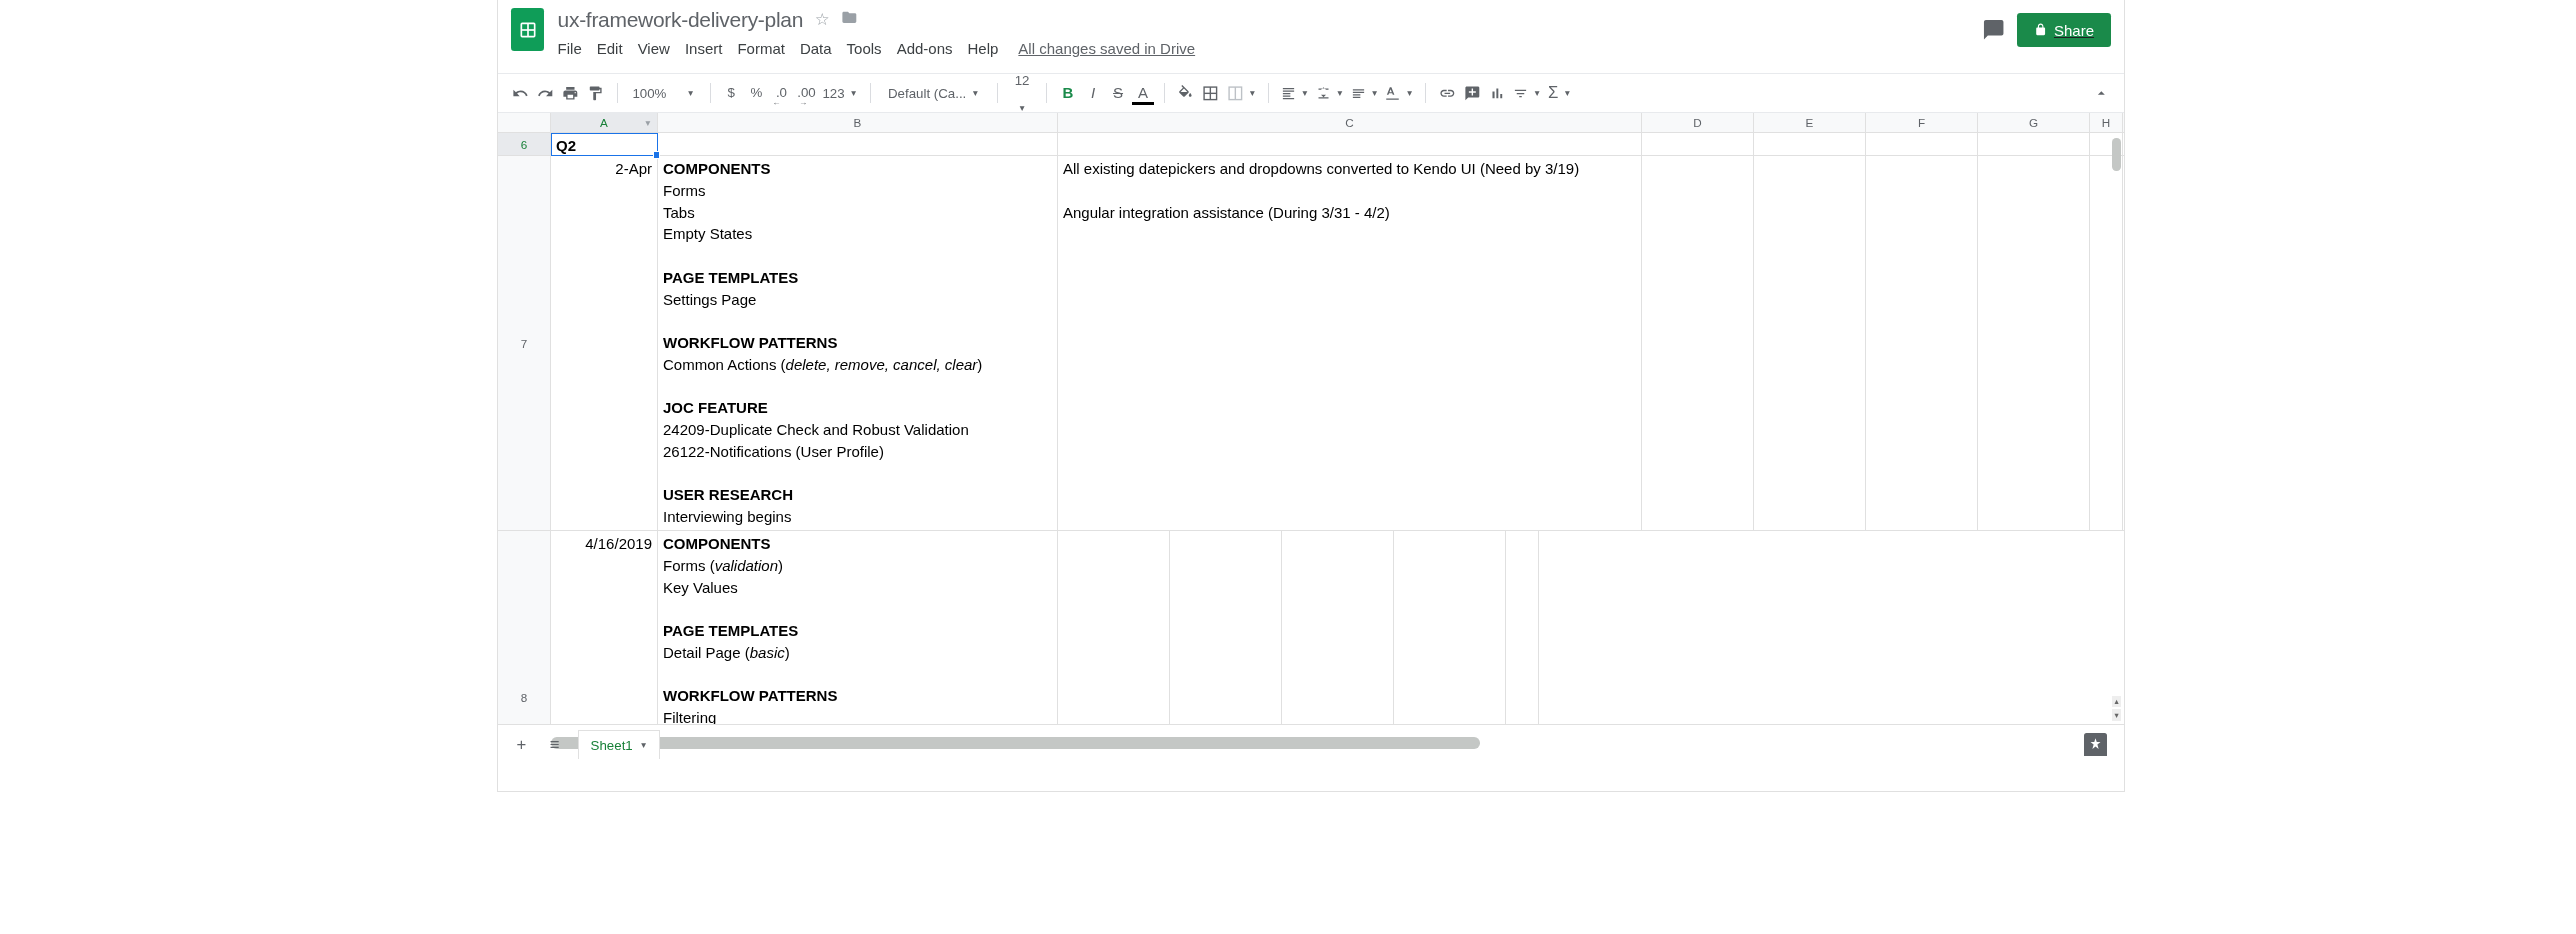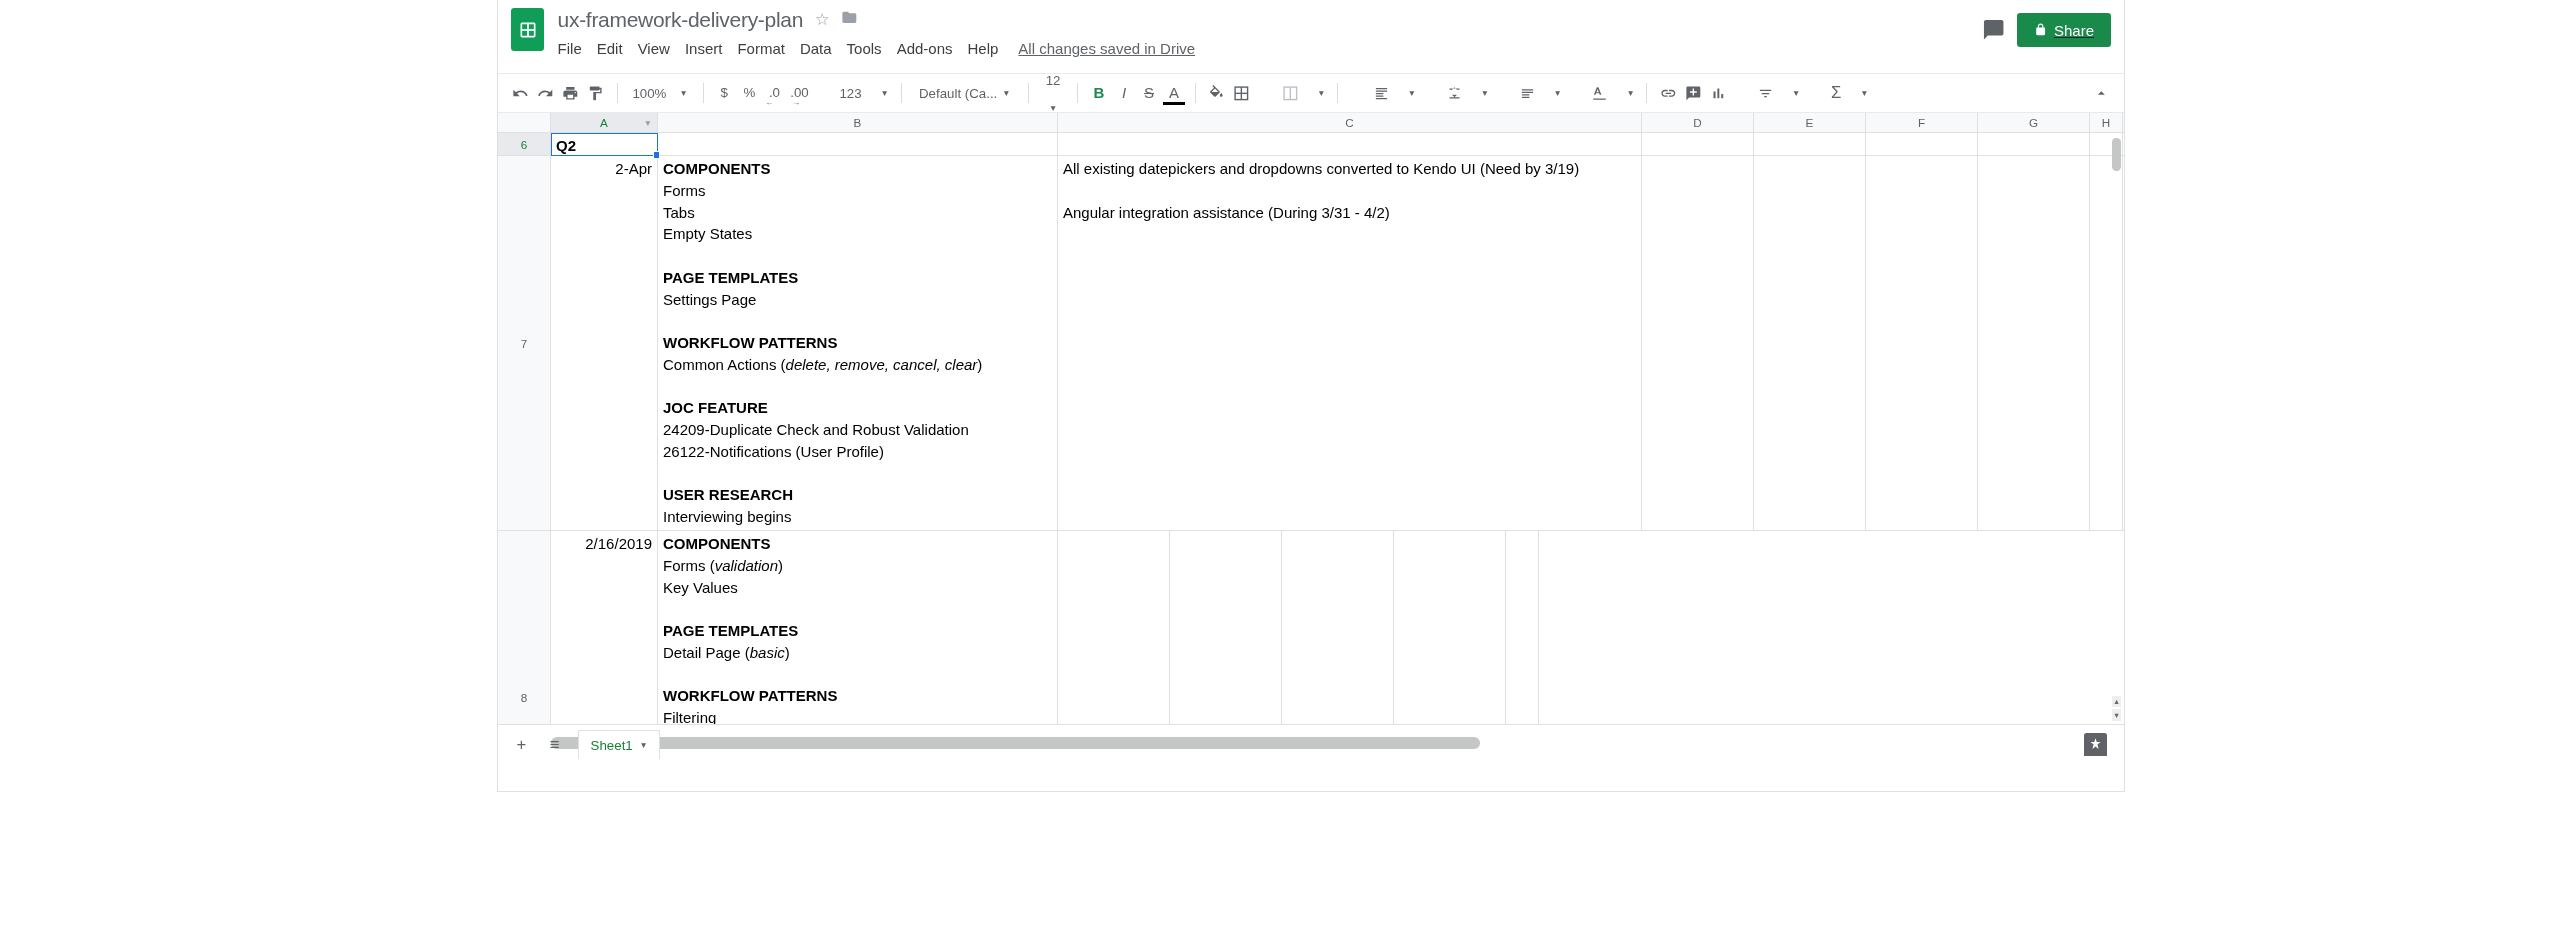--- a/index.html
+++ b/index.html
@@ -17,29 +17,29 @@
   .menu-row { display: flex; align-items: center; gap: 15px; height: 23.4px; margin-top: 5px; font-size: 15px; color: #3c4043; }
   .menu-row .save { text-decoration: underline; color: #5f6368; margin-left: 5px; }
   .hdr-right { display: flex; align-items: center; gap: 11.7px; margin-top: 5px; text-decoration: underline; }
   .comment-ic { width: 23.4px; height: 23.4px; color: #5f6368; }
   .share-btn { background: #1a8a4a; color: #fff; display: flex; align-items: center; gap: 6.7px; padding: 8.3px 16.7px; border-radius: 3.3px; font-size: 15px; font-weight: 500; }
   .share-btn svg { width: 13.3px; height: 13.3px; }
   
   .tb { height: 40px; border-top: 0.8px solid #e8eaed; border-bottom: 0.8px solid #e8eaed; display: flex; align-items: center; padding: 0 13.3px; gap: 6.7px; font-size: 13.3px; color: #5f6368; }
   .tb .sep { width: 0.8px; height: 20px; background: #dadce0; margin: 0 5px; }
   .tb .ic { width: 18.4px; height: 18.4px; display:flex; align-items:center; justify-content:center; cursor:pointer; }
-  .tb .zoom { display:flex; align-items:center; gap:13px; padding: 0 3.3px; }
+  .tb .zoom { display:flex; align-items:center; gap:20px; padding: 0 3.3px; }
   .tb .fontbox { border: 0.8px solid transparent; padding: 1.7px 5px; display:flex; align-items:center; gap:5px; }
   .tb .sizebox { display:flex; align-items:center; gap:15px; padding: 0 5px; flex-direction: column; }
   .tb .bold { font-weight: 700; color: #1a8a4a; font-size:15px; }
   .tb .ital { font-style: italic; font-size:15px; }
   .tb .strk { text-decoration: line-through; font-size:15px; }
   .tb .txtclr { position: relative; font-size:15px; }
   .tb .txtclr::after { content:""; position:absolute; left:-1.7px; right:-1.7px; bottom:-3.3px; height:3.3px; background:#000; }
-  .tb .dd { display:flex; align-items:center; gap:19px;margin-left:24px; }
+  .tb .dd { display:flex; align-items:center; gap:5px; }
   .tb .collapse { margin-left:auto; }
   .caret { font-size:8.3px; color:#5f6368; }
   
   .fx { height: 27px; border-bottom: 0.8px solid #e8eaed; display:flex; align-items:center; padding: 0 13.3px; font-size:13.3px; color:#5f6368; }
   .fx .fxlbl { font-style: italic; width: 33px; color:#9aa0a6; }
   .fx .fxval { color:#3c4043; }
   
   .gridwrap { position: relative; height: calc(100% - 73px - 40px - 27px - 40px); overflow:hidden; }
   .colhdr { display:flex; height: 20px; background:#f8f9fa; border-bottom:0.8px solid #e0e0e0; font-size:11.7px; color:#5f6368; }
   .corner { width: 53px; border-right:0.8px solid #e0e0e0; background:#f8f9fa; }
@@ -288,21 +288,21 @@
             <div class="cell right" style="width: 107px; vertical-align: top;">2-Apr</div>
             <div class="cell" style="width: 400px;"><span class="b">COMPONENTS</span><br>Forms<br>Tabs<br>Empty States<br><br><span class="b">PAGE TEMPLATES</span><br>Settings Page<br><br><span class="b">WORKFLOW PATTERNS</span><br>Common Actions (<span class="i">delete, remove, cancel, clear</span>)<br><br><span class="b">JOC FEATURE</span><br>24209-Duplicate Check and Robust Validation<br>26122-Notifications (User Profile)<br><br><span class="b">USER RESEARCH</span><br>Interviewing begins</div>
             <div class="cell" style="width: 584px;">All existing datepickers and dropdowns converted to Kendo UI (Need by 3/19)<br><br>Angular integration assistance (During 3/31 - 4/2)</div>
             <div class="cell" style="width: 112px;"></div>
             <div class="cell" style="width: 112px;"></div>
             <div class="cell" style="width: 112px;"></div>
             <div class="cell" style="width: 112px;"></div>
             <div class="cell" style="width: 33px;"></div>
           </div>
           <div class="row" style="height: 334px;">
-            <div class="cell right" style="width: 107px; vertical-align: top;">2/16/2019</div>
+            <div class="cell right" style="width: 107px; vertical-align: top;">4/16/2019</div>
             <div class="cell" style="width: 400px;"><span class="b">COMPONENTS</span><br>Forms (<span class="i">validation</span>)<br>Key Values<br><br><span class="b">PAGE TEMPLATES</span><br>Detail Page (<span class="i">basic</span>)<br><br><span class="b">WORKFLOW PATTERNS</span><br>Filtering<br>Loading<br><br><span class="b">JOC FEATURE</span><br>24217-Proposal Review Notes<br><br><span class="b">USER RESEARCH</span></div>
             <div class="cell" style="width: 112px;"></div>
             <div class="cell" style="width: 112px;"></div>
             <div class="cell" style="width: 112px;"></div>
             <div class="cell" style="width: 112px;"></div>
             <div class="cell" style="width: 33px;"></div>
           </div>
         </div>
     </div>
     <div class="scrollind"></div>

